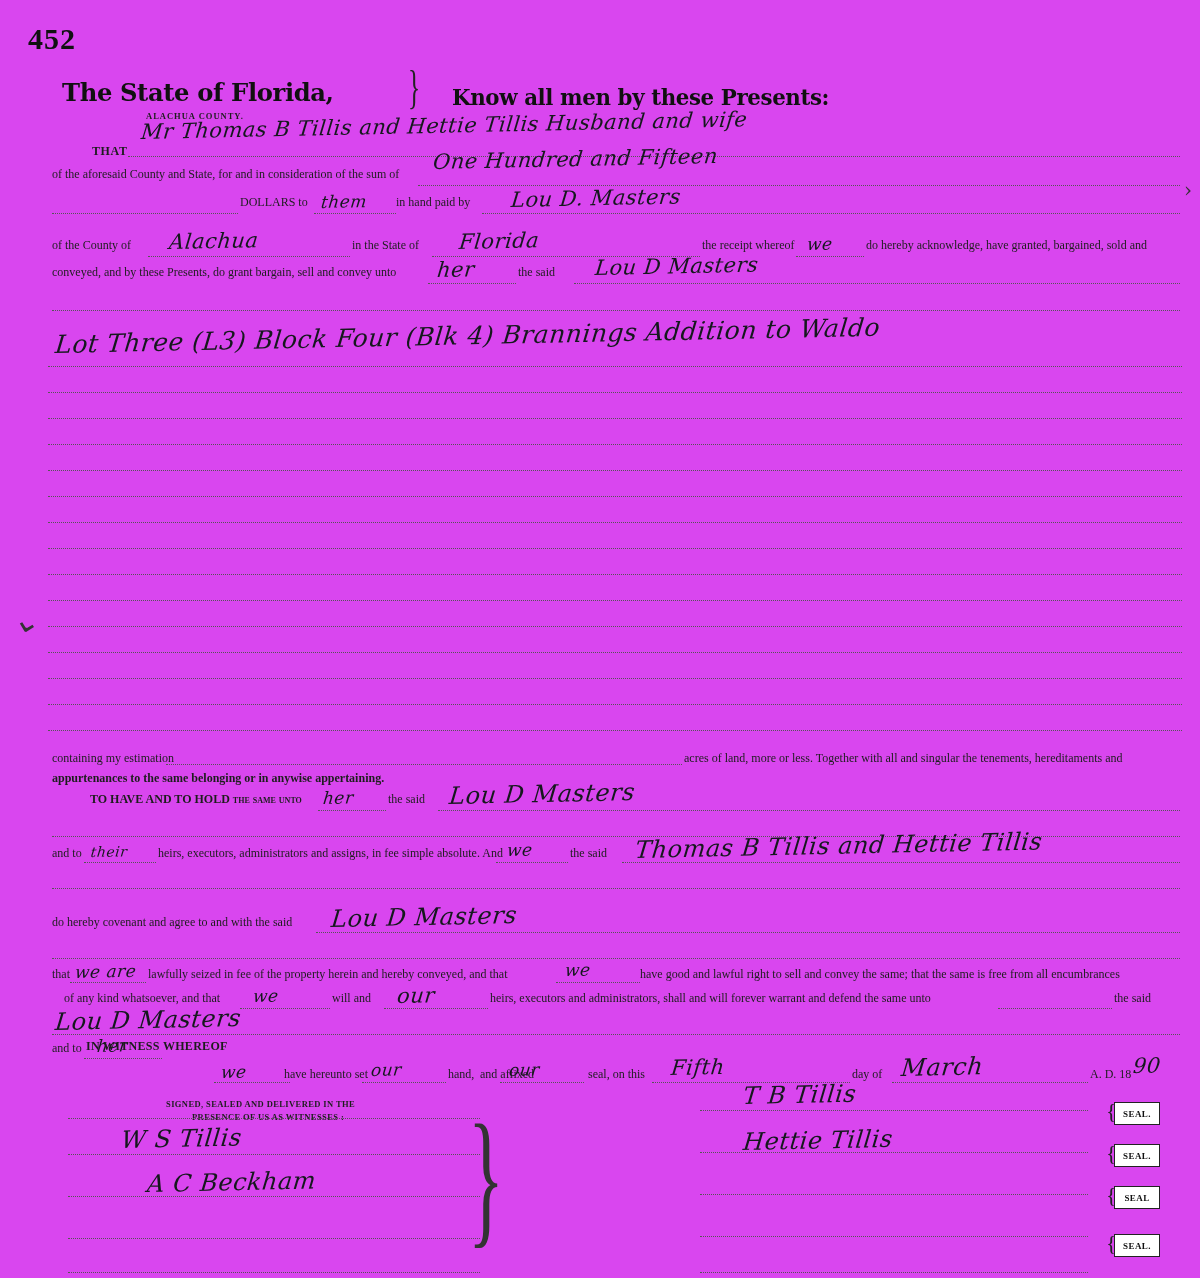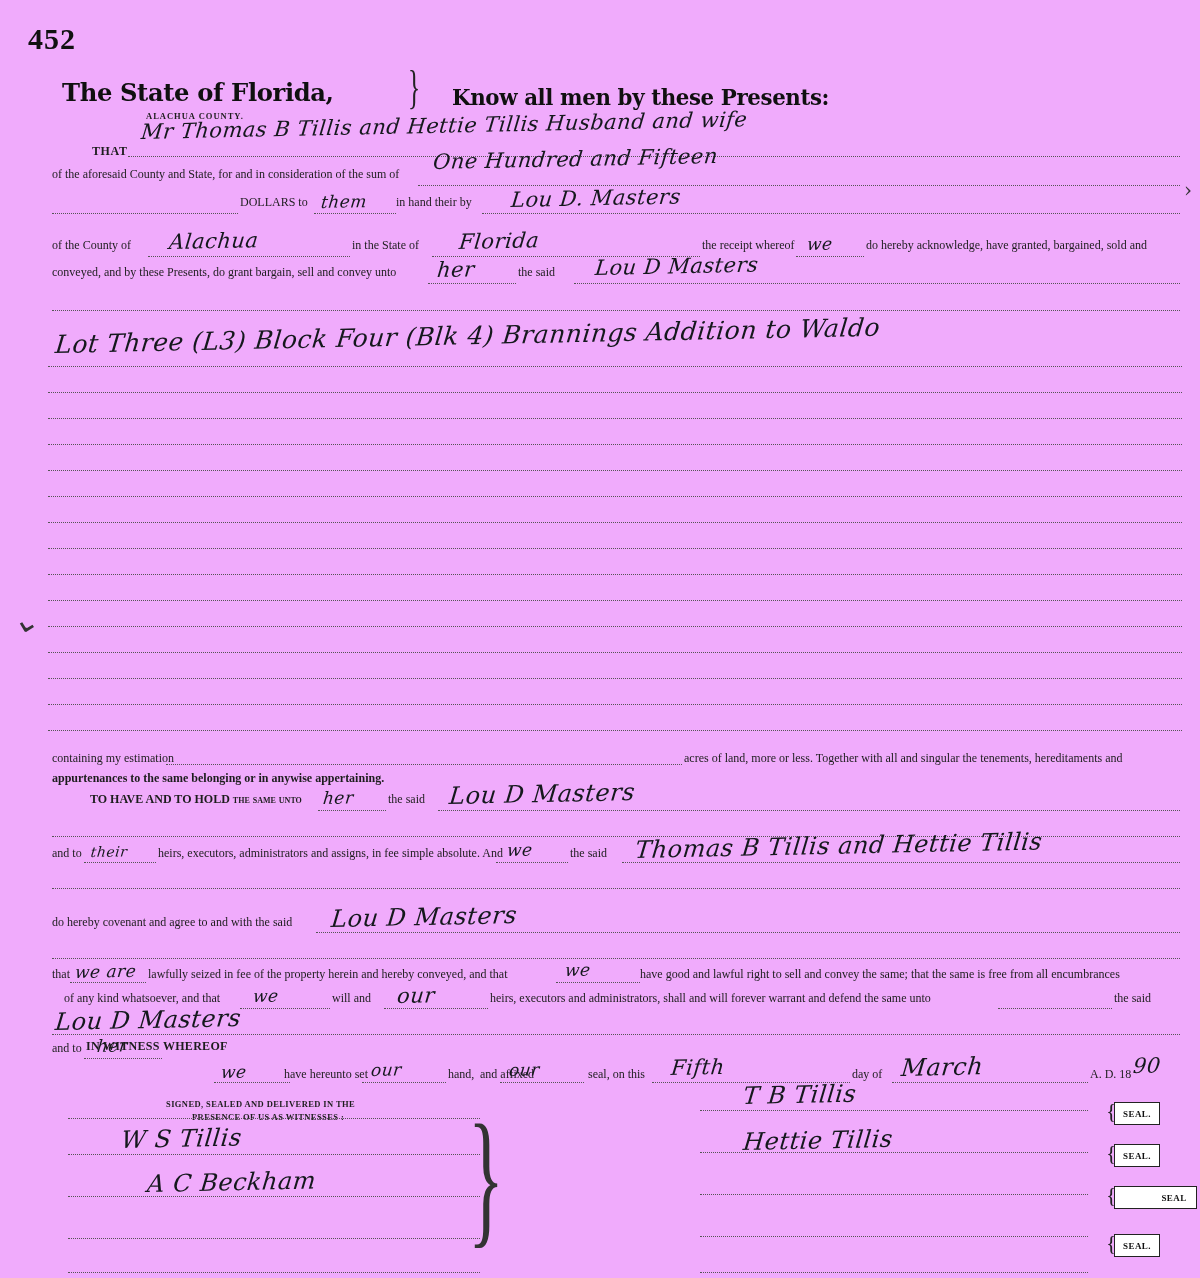--- a/index.html
+++ b/index.html
@@ -8,21 +8,21 @@
     background: #ffffff;
   }
   body {
     font-family: "Liberation Serif", serif;
     color: #1a1a1a;
   }
   #page {
     position: relative;
     width: 1200px;
     height: 1278px;
-    background: #f0abfc;
+    background: #d946ef;
     overflow: hidden;
   }
 
   
   .page-number {
     position: absolute;
     left: 28px;
     top: 22px;
     font-family: "Liberation Serif", serif;
     font-size: 30px;
@@ -158,21 +158,21 @@
   <div class="hand" style="left:140px; top:120px;">Mr Thomas B Tillis and Hettie Tillis Husband and wife</div>
 
   <div class="printed small" style="left:52px; top:168px;">of the aforesaid County and State, for and in consideration of the sum of</div>
   <div class="rule" style="left:418px; top:185px; width:762px;"></div>
   <div class="hand" style="left:432px; top:150px;">One Hundred and Fifteen</div>
 
   <div class="rule" style="left:52px; top:213px; width:186px;"></div>
   <div class="printed small" style="left:240px; top:196px;">DOLLARS to</div>
   <div class="rule" style="left:314px; top:213px; width:82px;"></div>
   <div class="hand sm" style="left:320px; top:192px;">them</div>
-  <div class="printed small" style="left:396px; top:196px;">in hand their by</div>
+  <div class="printed small" style="left:396px; top:196px;">in hand paid by</div>
   <div class="rule" style="left:482px; top:213px; width:698px;"></div>
   <div class="hand" style="left:510px; top:188px;">Lou D. Masters</div>
 
   <div class="printed small" style="left:52px; top:239px;">of the County of</div>
   <div class="rule" style="left:148px; top:256px; width:202px;"></div>
   <div class="hand" style="left:168px; top:230px;">Alachua</div>
   <div class="printed small" style="left:352px; top:239px;">in the State of</div>
   <div class="rule" style="left:432px; top:256px; width:268px;"></div>
   <div class="hand" style="left:458px; top:230px;">Florida</div>
   <div class="printed small" style="left:702px; top:239px;">the receipt whereof</div>
@@ -308,17 +308,17 @@
   <div class="rule" style="left:700px; top:1272px; width:388px;"></div>
 
   <div class="hand lg" style="left:742px; top:1082px;">T B Tillis</div>
   <div class="hand lg" style="left:742px; top:1128px;">Hettie Tillis</div>
 
   <div class="seal-brace" style="left:1106px; top:1098px;">{</div>
   <div class="seal" style="left:1114px; top:1102px;">SEAL.</div>
   <div class="seal-brace" style="left:1106px; top:1140px;">{</div>
   <div class="seal" style="left:1114px; top:1144px;">SEAL.</div>
   <div class="seal-brace" style="left:1106px; top:1182px;">{</div>
-  <div class="seal" style="left:1114px; top:1186px;padding-left:37px;">SEAL</div>
+  <div class="seal" style="left:1114px; top:1186px;">SEAL</div>
   <div class="seal-brace" style="left:1106px; top:1230px;">{</div>
   <div class="seal" style="left:1114px; top:1234px;">SEAL.</div>
 
 </div>
 
 </body></html>

